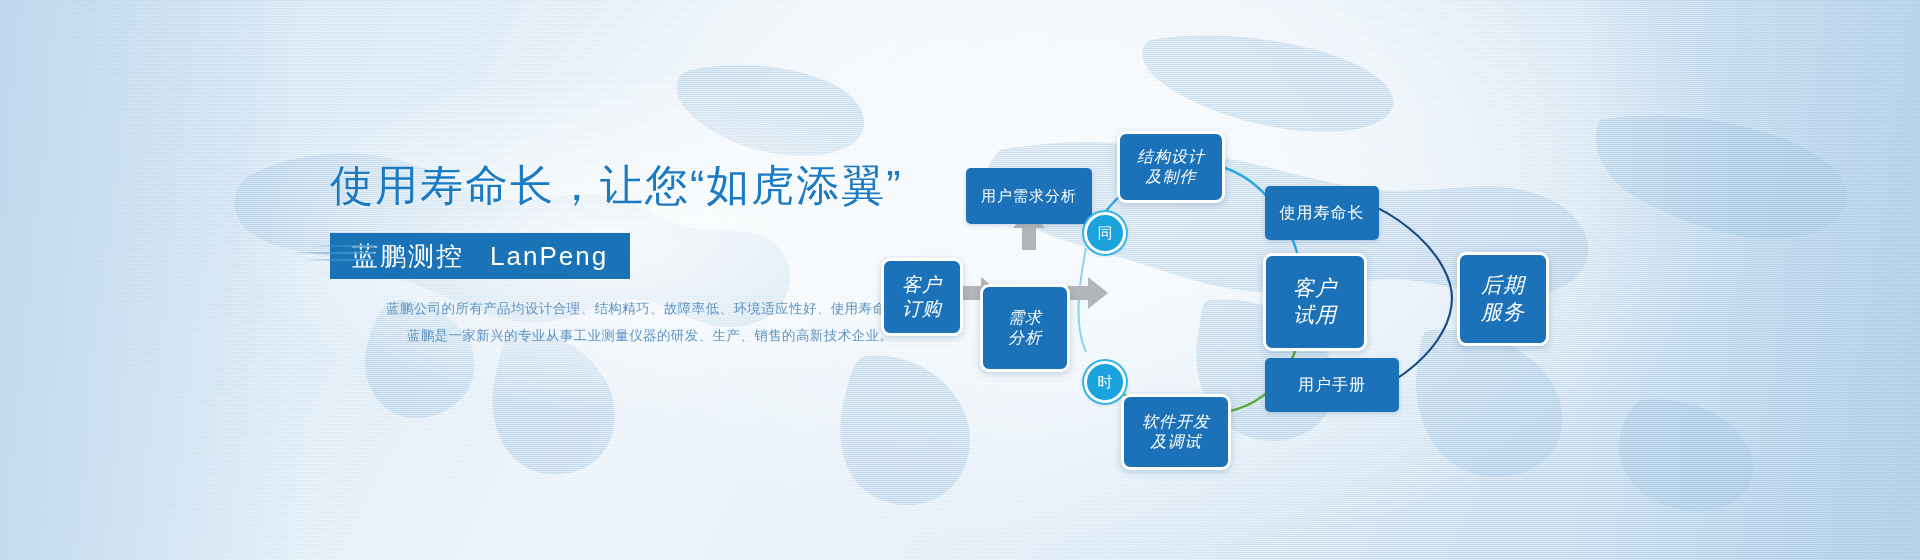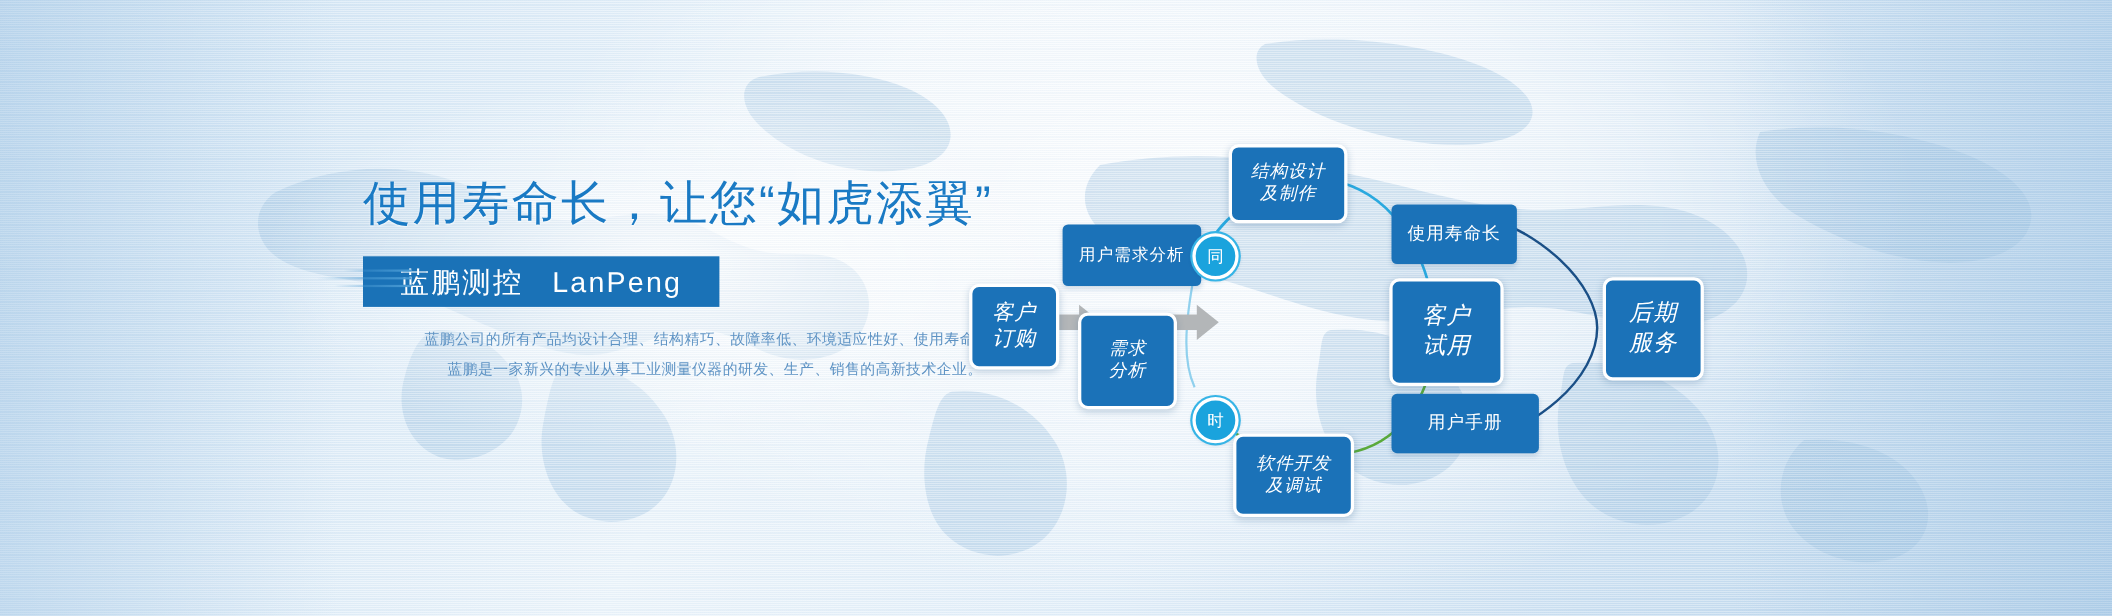--- a/index.html
+++ b/index.html
@@ -39,21 +39,21 @@
     text-shadow:0 1px 2px rgba(255,255,255,.9);
   }
   .banner-row{position:relative;height:46px;margin-top:22px;display:flex;align-items:center;}
   .deco-lines{position:absolute;left:-42px;top:12px;width:86px;height:22px;}
   .deco-lines i{display:block;height:2px;background:linear-gradient(90deg, rgba(26,122,196,0) 0%, #4a9bd4 100%);margin-bottom:5px;}
   .deco-lines i:nth-child(1){width:62px;margin-left:24px;}
   .deco-lines i:nth-child(2){width:86px;margin-left:0px;}
   .deco-lines i:nth-child(3){width:70px;margin-left:16px;}
   .banner{
     background:#1a72b7;color:#ffffff;height:46px;line-height:46px;
-    padding:0 34px;font-size:26px;letter-spacing:2px;white-space:nowrap;
+    padding:0 22px;font-size:26px;letter-spacing:2px;white-space:nowrap;
     display:inline-block;
   }
   .banner .sep{display:inline-block;width:26px;}
   .sub{
     margin-top:16px;color:#5e93c4;font-size:13.5px;line-height:2.0;
     letter-spacing:.4px;text-align:center;width:640px;
   }
   .sub div{white-space:nowrap;}
 
   
@@ -139,21 +139,21 @@
 
         <path d="M960,286 h22 v-9 l20,16 l-20,16 v-9 h-22 z" transform="translate(-1,0)"></path>
 
         <path d="M1028,286 h22 v-9 l20,16 l-20,16 v-9 h-22 z" transform="translate(38,0)"></path>
 
         <path d="M1014,250 v-22 h-9 l16,-20 l16,20 h-9 v22 z" transform="translate(8,0)"></path>
       </g>
     </svg>
 
     <div id="node-layer">
-        <div class="node flat" style="left: 966px; top: 168px; width: 126px; height: 56px; font-size: 15px; background: rgb(27, 114, 184); margin-top: 36px;">
+        <div class="node flat" style="left: 966px; top: 168px; width: 126px; height: 56px; font-size: 15px; background: rgb(27, 114, 184);">
           <span>用户需求分析</span>
         </div>
         <div class="node ring" style="left: 1117px; top: 131px; width: 102px; height: 66px; font-size: 16px; background: rgb(27, 114, 184);">
           <span>结构设计<br>及制作</span>
         </div>
         <div class="node flat" style="left: 1265px; top: 186px; width: 114px; height: 54px; font-size: 16px; background: rgb(27, 114, 184);">
           <span>使用寿命长</span>
         </div>
         <div class="node ring" style="left: 881px; top: 258px; width: 76px; height: 72px; font-size: 19px; background: rgb(27, 114, 184);">
           <span>客户<br>订购</span>

